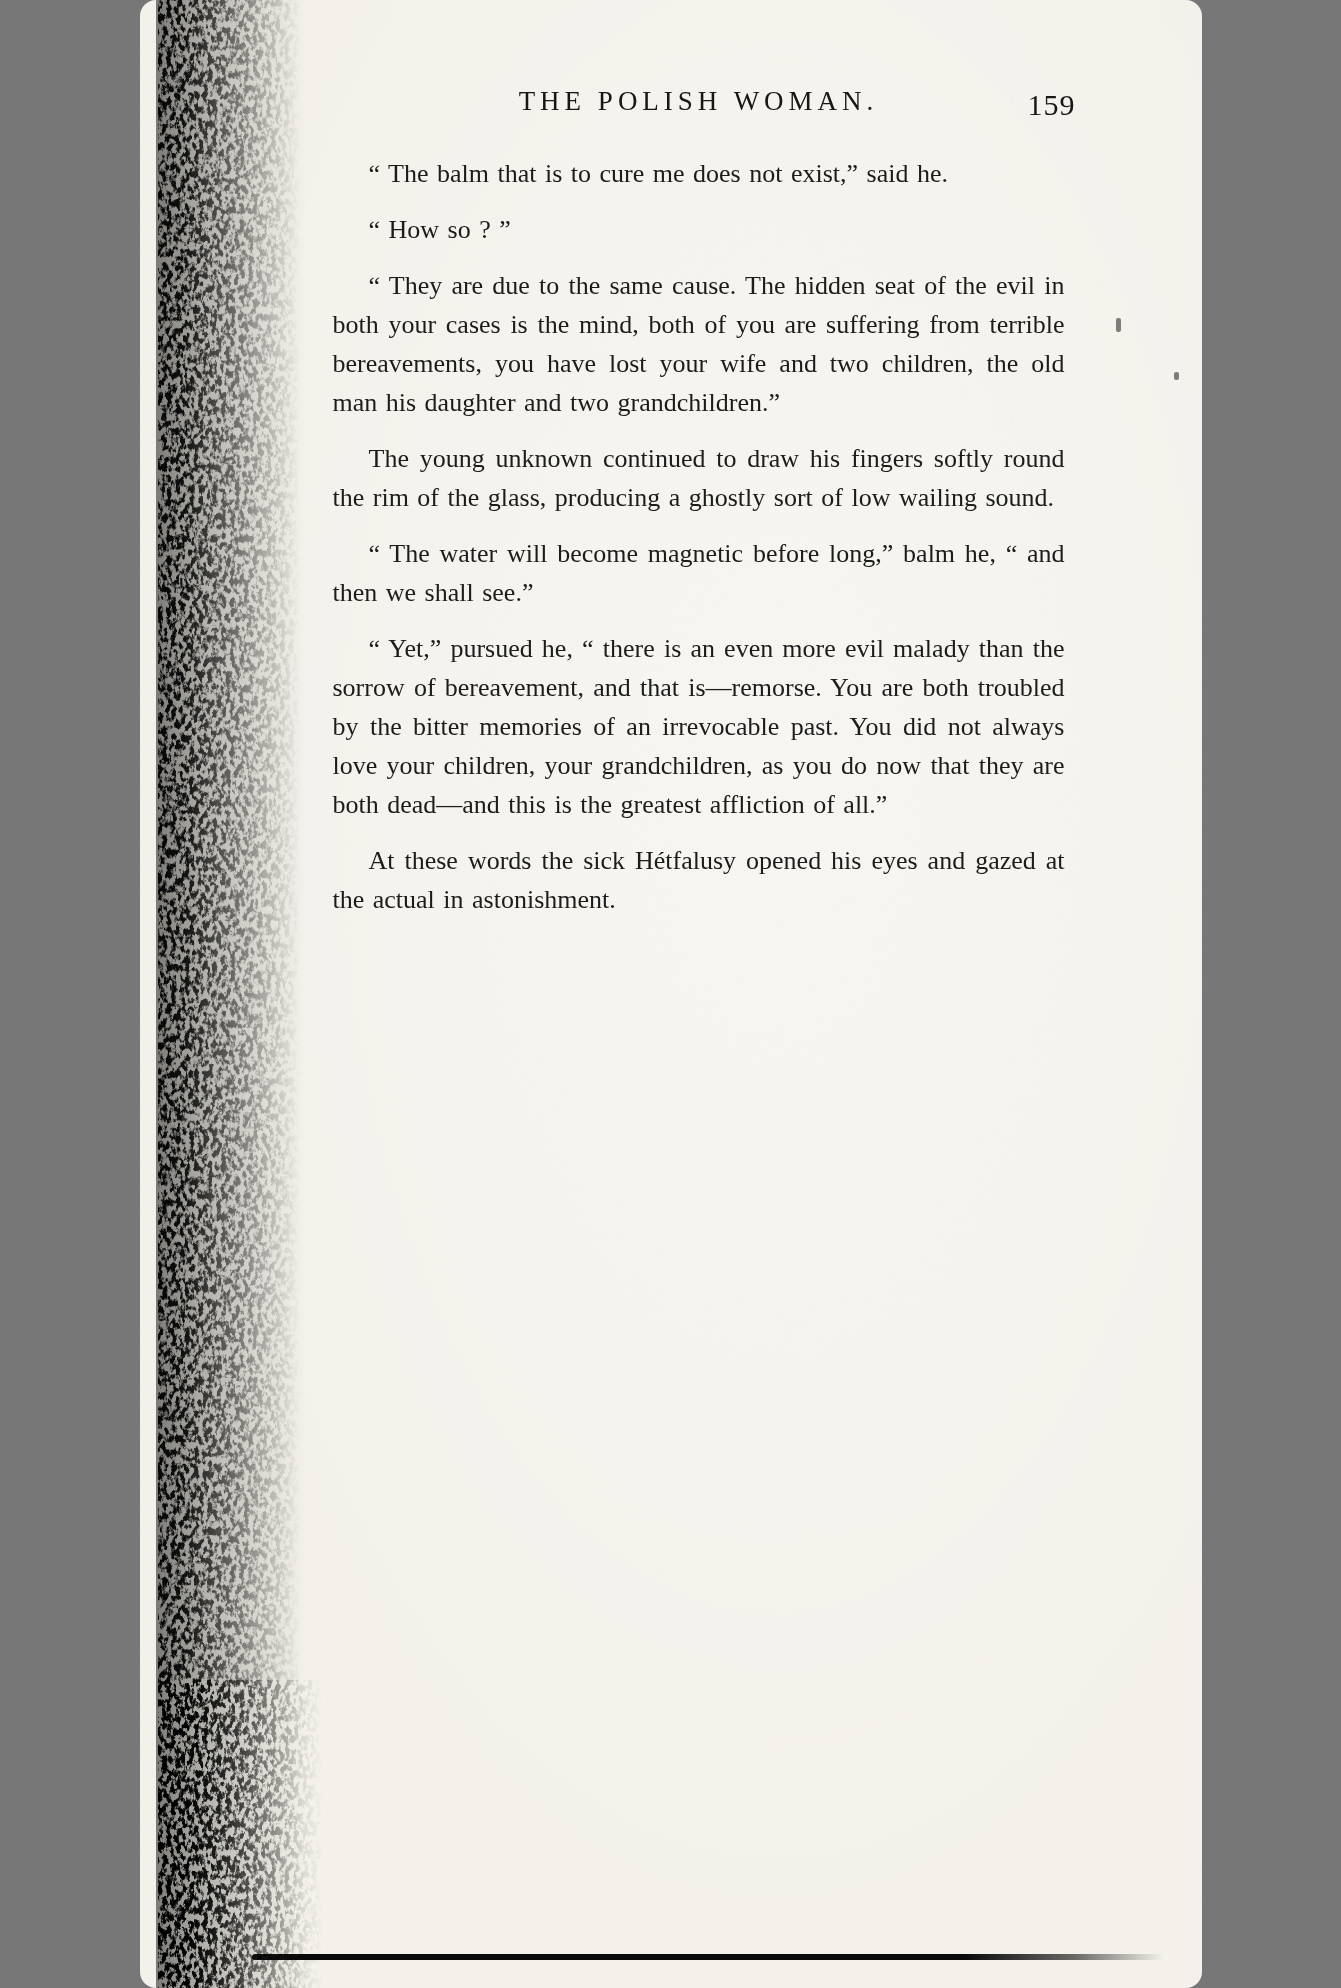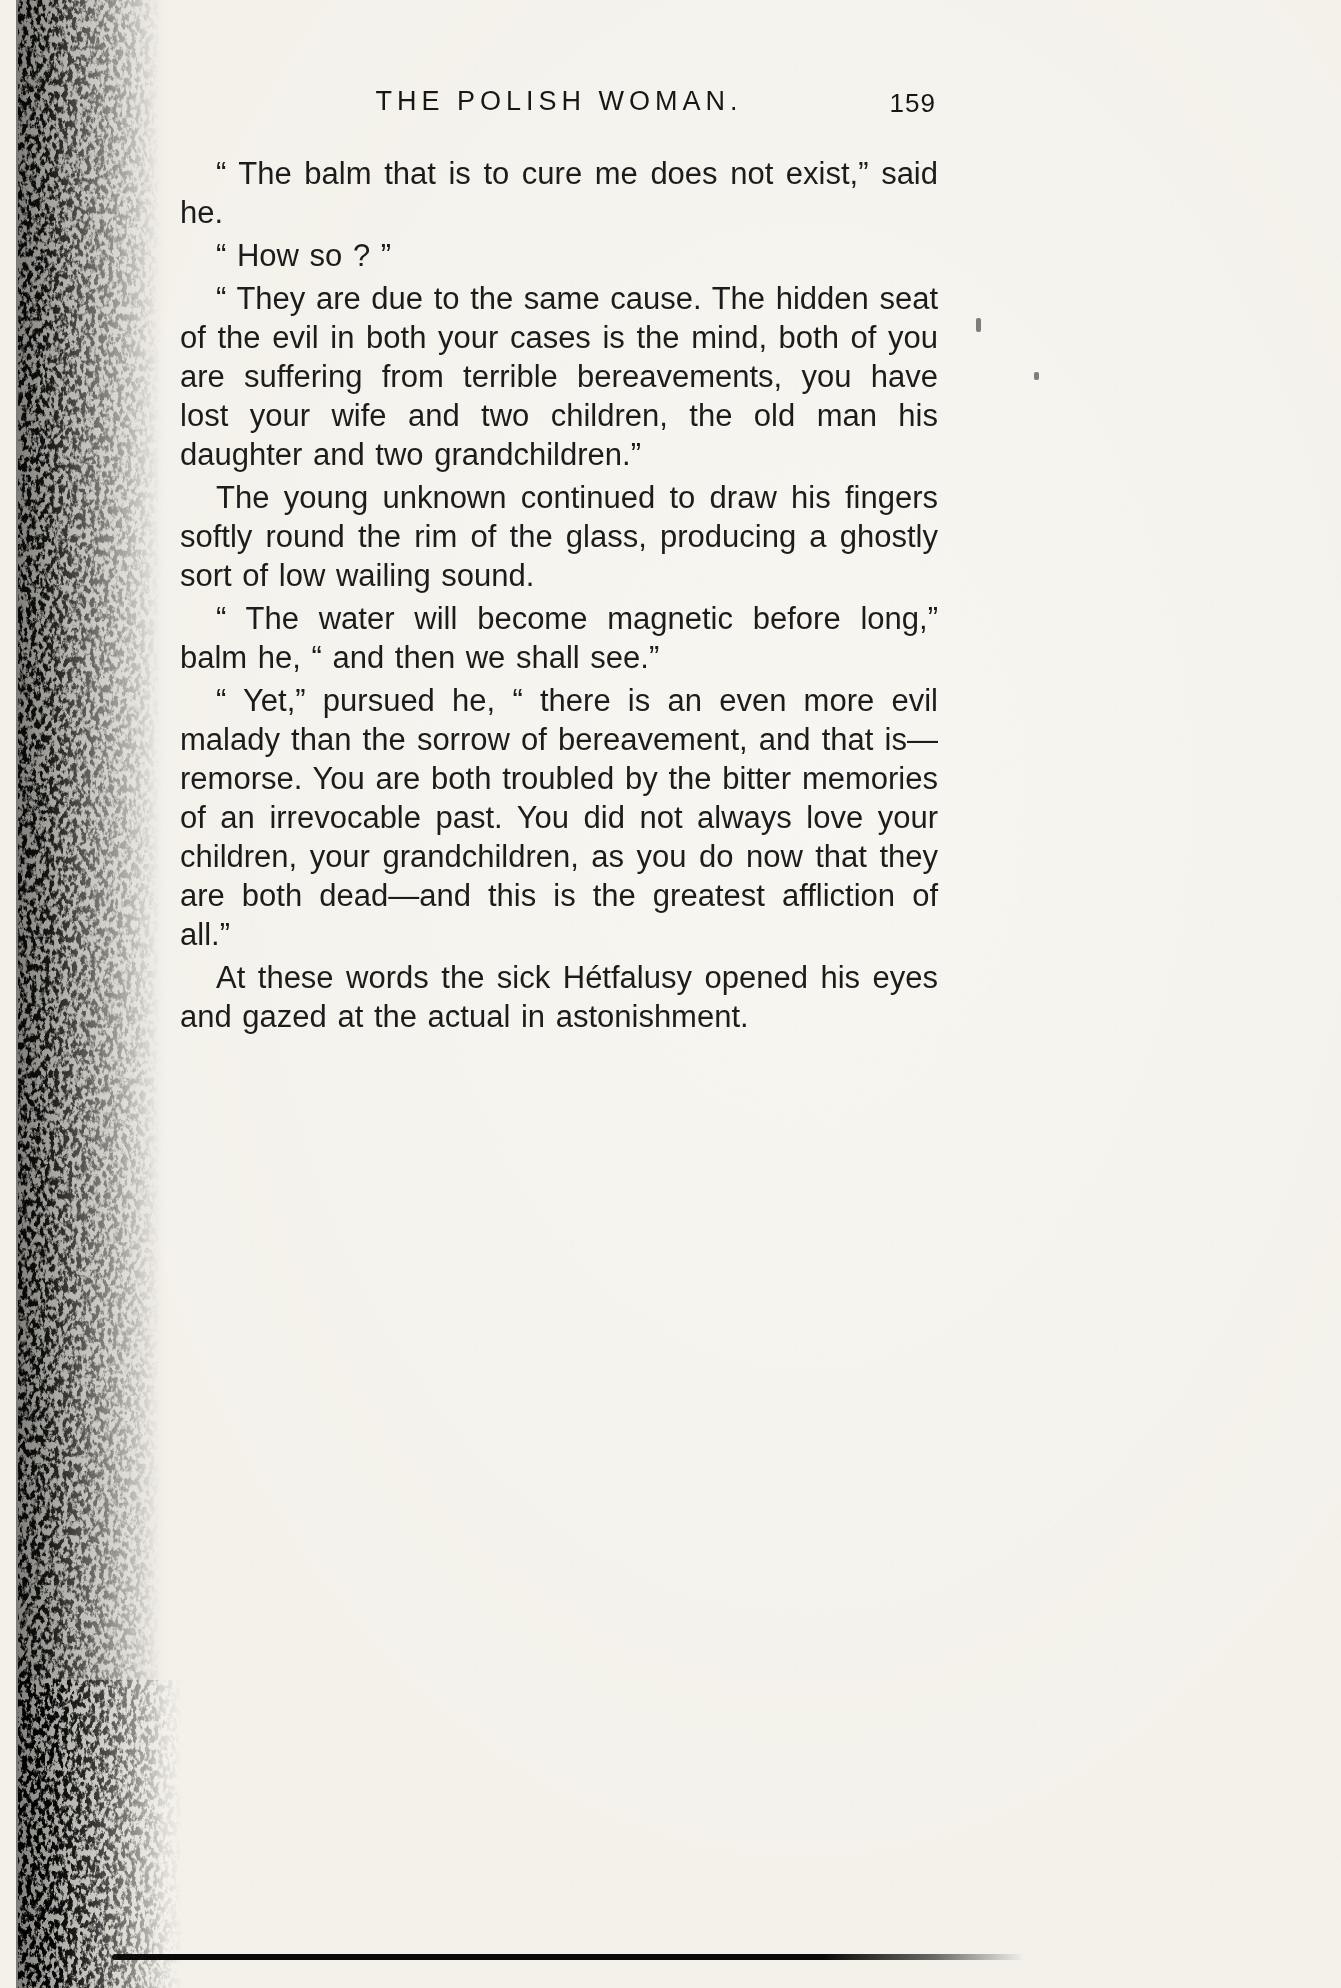--- a/index.html
+++ b/index.html
@@ -2,28 +2,29 @@
 <html><head>
 <meta charset="utf-8">
 <style>
   html, body {
     margin: 0;
     padding: 0;
     background: #777;
   }
   .sheet {
     position: relative;
-    width: 1341px;
+    width: 1062px;
     height: 1988px;
     margin: 0 auto;
     background:
       radial-gradient(ellipse at 60% 40%, rgba(255,255,255,0.35), rgba(0,0,0,0) 70%),
       #f3f1ea;
     overflow: hidden;
-    font-family: Liberation Sans, sans-serif;
+    font-family: Liberation Serif, serif;
+    border-radius: 16px;
   }
   .scan-texture {
     position: absolute;
     top: 0; left: 0;
     width: 1341px;
     height: 1988px;
     pointer-events: none;
     z-index: 3;
   }
   .content {
@@ -43,29 +44,29 @@
     display: block;
     text-align: center;
     font-size: 27px;
     letter-spacing: 5px;
     color: #171717;
   }
   .page-number {
     position: absolute;
     right: 6px;
     top: 2px;
-    font-size: 26px;
+    font-size: 30px;
     letter-spacing: 1px;
     color: #171717;
   }
   .text-block p {
-    margin: 4px;
+    margin: 17px;
     text-indent: 36px;
     text-align: justify;
-    font-size: 31px;
+    font-size: 26px;
     line-height: 39px;
     word-spacing: 2px;
     color: #1c1c1c;
   }
   .bottom-rule {
     position: absolute;
     left: 112px;
     bottom: 28px;
     width: 912px;
     height: 6px;

